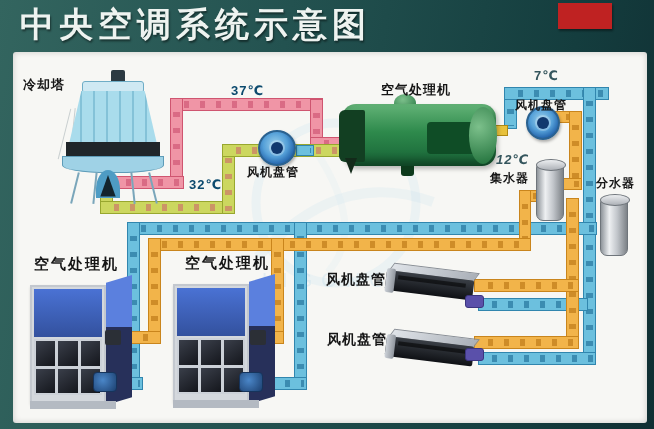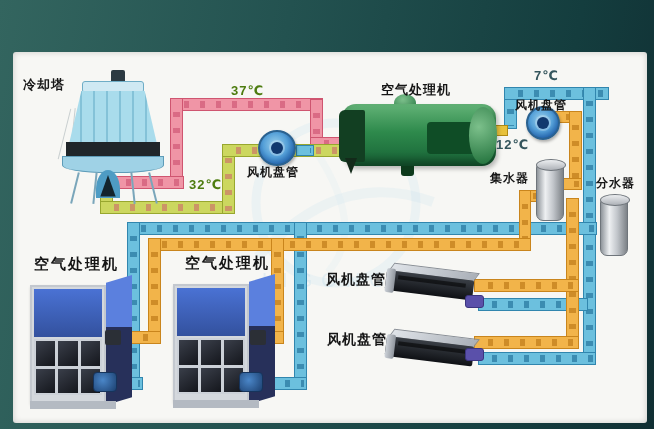--- a/index.html
+++ b/index.html
@@ -22,21 +22,21 @@
   .pipe::after{content:"";position:absolute;inset:2px;opacity:.8;
      background:repeating-linear-gradient(var(--dir,90deg),transparent 0 11px,var(--dash) 11px 16px);}
   .pipe.v{--dir:180deg;}
   .pk{background:var(--pink,#f095a6);border-color:#cf5570;--dash:#d4607c;}
   .gn{background:var(--green,#ccd75f);border-color:#98a72e;--dash:#cc8468;}
   .or{background:var(--orange,#f2b44a);border-color:#c9851c;--dash:#c5821f;z-index:3;}
   .cy{background:var(--cyan,#6cc0de);border-color:#3186ae;--dash:#2f7fa6;}
   
   .lbl{position:absolute;z-index:7;font-weight:bold;color:#161616;font-size:13px;
        letter-spacing:1px;white-space:nowrap;}
-  .lbl.temp-g{color:#4d7c0f;} .lbl.temp-b{color:#34555c;}
+  .lbl.temp-g{color:#0c4a6e;} .lbl.temp-b{color:#34555c;}
   .lbl.big{font-size:15px;letter-spacing:2px;}
   
   .tower{position:absolute;left:49px;top:18px;width:110px;height:180px;z-index:4;}
   .t-chimney{position:absolute;left:49px;top:0;width:14px;height:14px;background:#2c3a42;border-radius:2px;}
   .t-rim{position:absolute;left:20px;top:11px;width:62px;height:12px;background:#cfe9f3;
          border:1px solid #6fadc6;border-radius:3px;}
   .t-body{position:absolute;left:7px;top:21px;width:88px;height:53px;
           background:repeating-linear-gradient(90deg,#a9dcec 0 11px,#84c2d8 11px 13px);
           clip-path:polygon(14% 0,86% 0,100% 100%,0 100%);}
   .t-band{position:absolute;left:4px;top:72px;width:94px;height:15px;background:#20262a;}
@@ -100,20 +100,24 @@
   .fcu-vent{position:absolute;left:12px;top:12px;width:68px;height:4px;background:#000;opacity:.55;}
   .pvalve{position:absolute;width:19px;height:13px;background:#5a50aa;border:1px solid #3c3580;border-radius:3px;z-index:5;}
   
   .wmark{position:absolute;left:205px;top:55px;z-index:1;opacity:.5;}
 </style>
 </head>
 <body>
 
 <div class="stage">
 
+  <div class="header">
+    <div class="title">中央空调系统示意图</div>
+    <div class="redblock"></div>
+  </div>
 
   <div class="panel">
 
     <svg class="wmark" width="280" height="210" viewBox="0 0 280 210">
       <circle cx="118" cy="96" r="80" fill="none" stroke="#9fd0e8" stroke-width="9" opacity="0.28"></circle>
       <path d="M40,150 Q120,60 215,95" fill="none" stroke="#9fd0e8" stroke-width="10" opacity="0.25"></path>
       <path d="M95,40 Q150,120 110,165" fill="none" stroke="#b5dcee" stroke-width="7" opacity="0.22"></path>
       <text x="44" y="180" font-size="20" letter-spacing="9" fill="#9fcde6" opacity="0.45">LIGONG</text>
     </svg>
 
@@ -235,21 +239,21 @@
     <div class="pvalve" style="left:452px;top:243px;"></div>
     <div class="pvalve" style="left:452px;top:296px;"></div>
 
     <div class="lbl" style="left:10px;top:24px;">冷却塔</div>
     <div class="lbl temp-g" style="left:218px;top:31px;">37℃</div>
     <div class="lbl temp-g" style="left:176px;top:125px;">32℃</div>
     <div class="lbl" style="left:234px;top:112px;font-size:12px;">风机盘管</div>
     <div class="lbl" style="left:368px;top:29px;">空气处理机</div>
     <div class="lbl temp-b" style="left:521px;top:16px;">7℃</div>
     <div class="lbl" style="left:502px;top:45px;font-size:12px;">风机盘管</div>
-    <div class="lbl temp-b" style="left:483px;top:85px;">12℃</div>
+    <div class="lbl temp-b" style="left:483px;top:100px;font-style:italic;">12℃</div>
     <div class="lbl" style="left:477px;top:118px;font-size:12px;">集水器</div>
     <div class="lbl" style="left:583px;top:123px;font-size:12px;">分水器</div>
     <div class="lbl big" style="left:21px;top:203px;">空气处理机</div>
     <div class="lbl big" style="left:172px;top:202px;">空气处理机</div>
     <div class="lbl" style="left:313px;top:219px;font-size:14px;">风机盘管</div>
     <div class="lbl" style="left:314px;top:279px;font-size:14px;">风机盘管</div>
 
   </div>
 </div>
 

